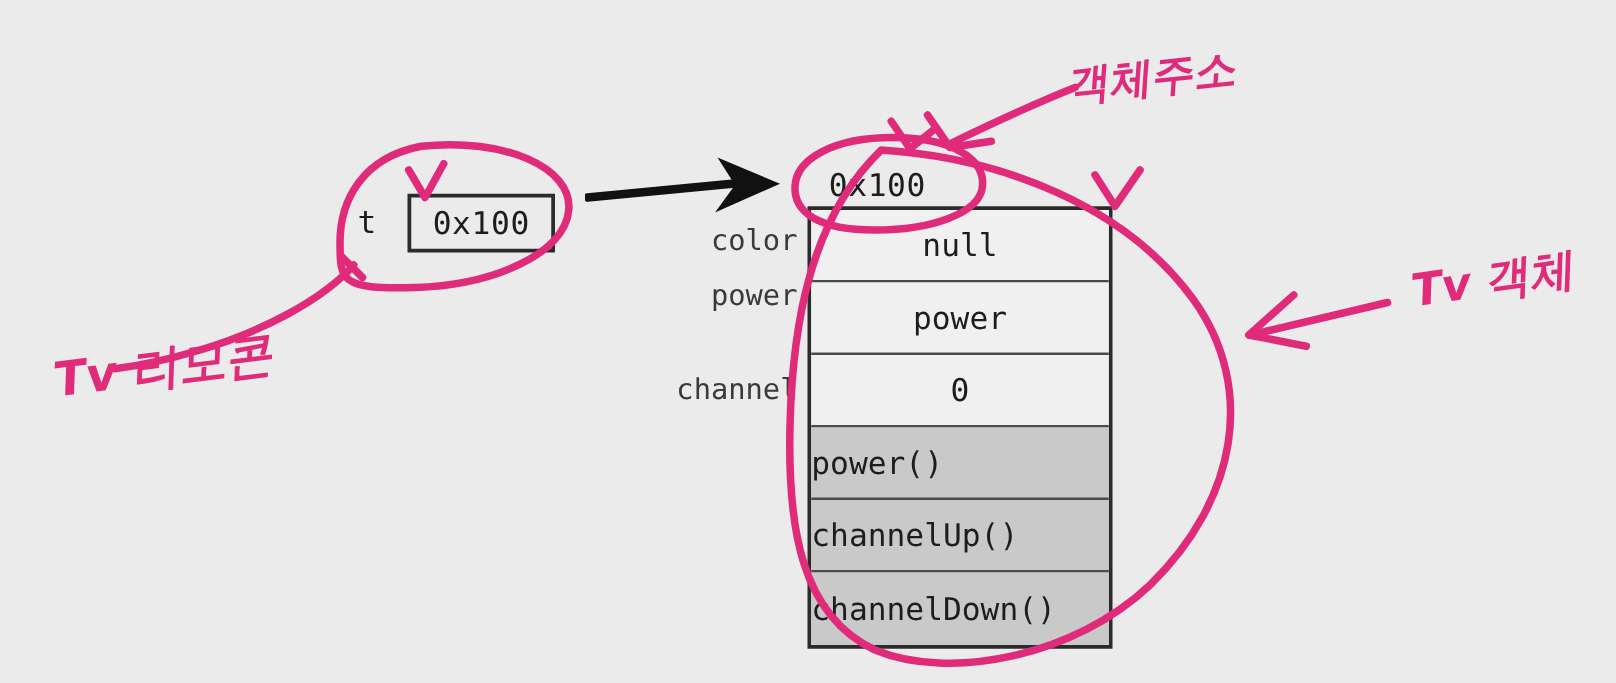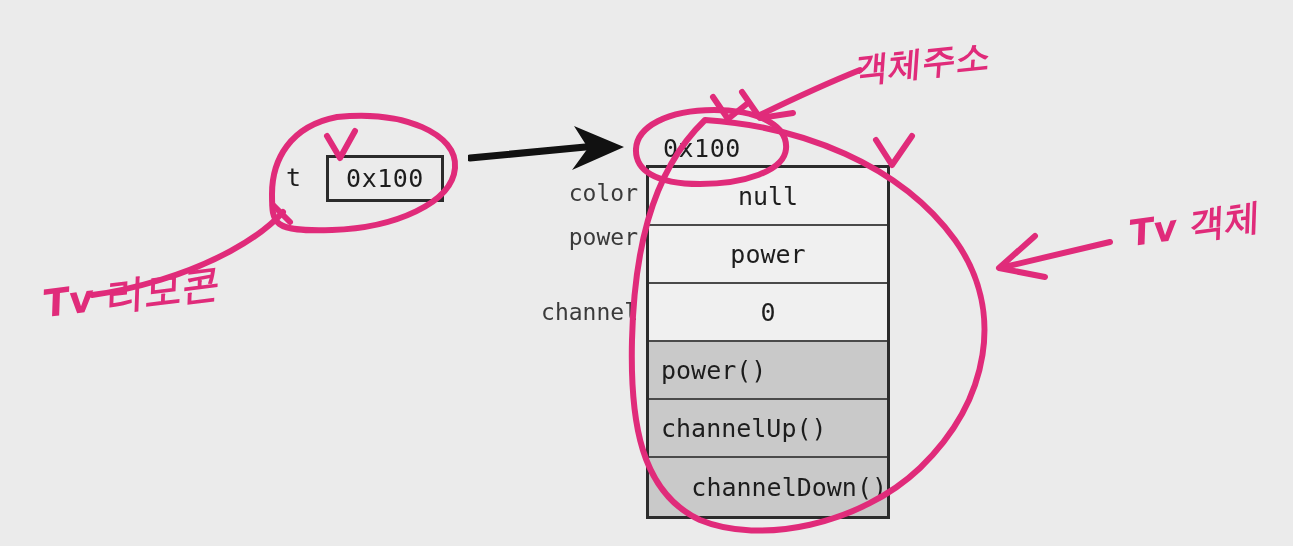--- a/index.html
+++ b/index.html
@@ -97,29 +97,29 @@
   }
   .table-row {
     height: 58px;
     box-sizing: border-box;
     border-bottom: 2px solid #4a4a4a;
     display: flex;
     align-items: center;
     font-size: 25px;
     color: #1d1d1d;
   }
-  .table-row:last-child { border-bottom: none; justify-content: flex-end; }
+  .table-row:last-child { border-bottom: none; }
   .row-field {
     background: #f0f0f0;
     justify-content: center;
   }
   .row-method {
     background: #c9c9c9;
     justify-content: flex-start;
-    padding-left: 12px;
+    padding-left: 0;
   }
 
   
   #ink {
     position: absolute;
     left: 0;
     top: 0;
     width: 1293px;
     height: 546px;
     pointer-events: none;

